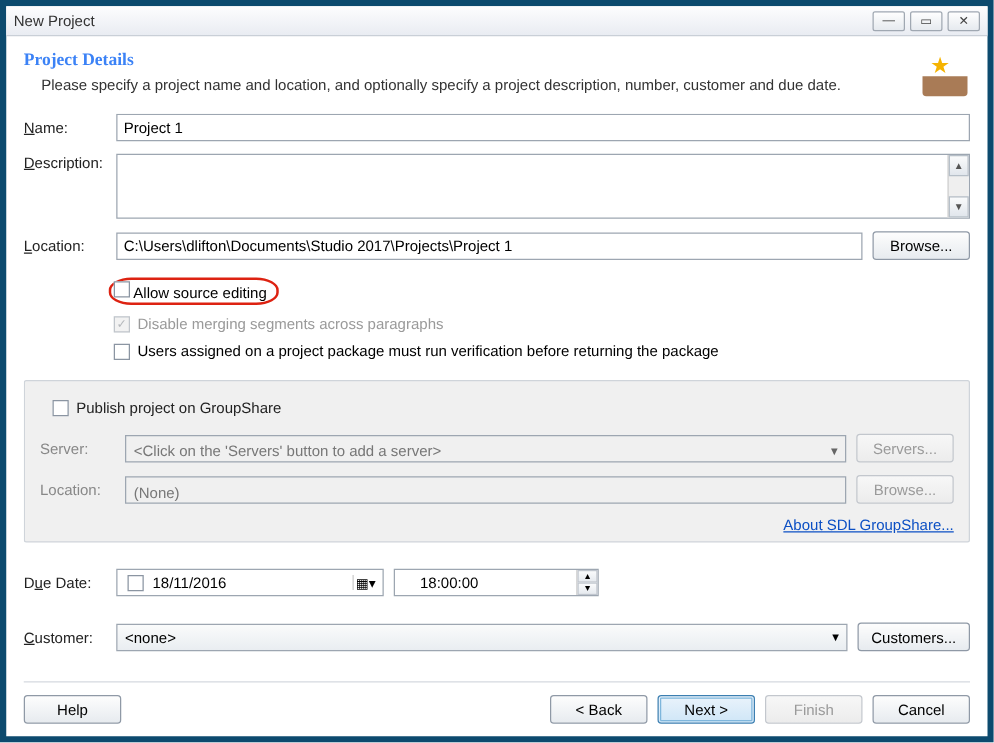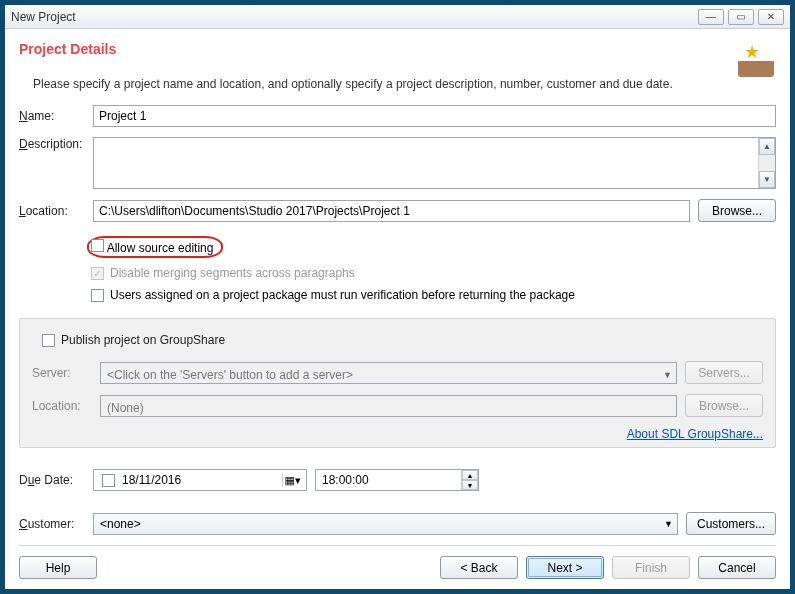--- a/index.html
+++ b/index.html
@@ -47,22 +47,23 @@
     .header-sec {
       display:flex;
       align-items: flex-start;
       gap: 10px;
       margin-bottom: 14px;
     }
     .header-sec .txt { flex:1; }
     .header-sec h2 {
       font-size: 14px;
       font-weight: bold;
-      color: #ef4444;
-      margin-bottom: 20px;
+      color: #3b82f6;
+      margin-bottom: 4px;
+      font-family: Liberation Serif, serif;
     }
     .header-sec p {
       color: #333;
       margin-left: 14px;
     }
     .header-icon {
       width: 42px; height: 36px;
       position: relative;
     }
     .header-icon .box {
@@ -207,21 +208,21 @@
       display:flex; align-items:center;
       width: 214px;
       padding:4px;
     }
     .datebox .dchk { width:20px; display:flex; align-items:center; justify-content:center;}
     .datebox .dval { flex:1; padding-left:4px;}
     .datebox .dcal { width:20px; display:flex; align-items:center; justify-content:center; font-size:11px; border-left:1px solid #ccc; height:100%;}
     .timebox {
       display:flex; align-items:center;
       width:164px;
-      padding:0 0 0 6px;
+      padding:0 0 0 20px;
     }
     .timebox .tval{ flex:1;}
     .spinner {
       width:17px; height:20px; display:flex; flex-direction:column; border-left:1px solid #ccc;
     }
     .spinner div{ flex:1; display:flex; align-items:center; justify-content:center; font-size:7px; background:linear-gradient(#fafbfc,#e6eaef); border:1px solid #c0c6ce;}
     .combo-full {
       flex:1;
       background:linear-gradient(#fafbfb,#e9edf1);
       border:1px solid #9da6b1;

